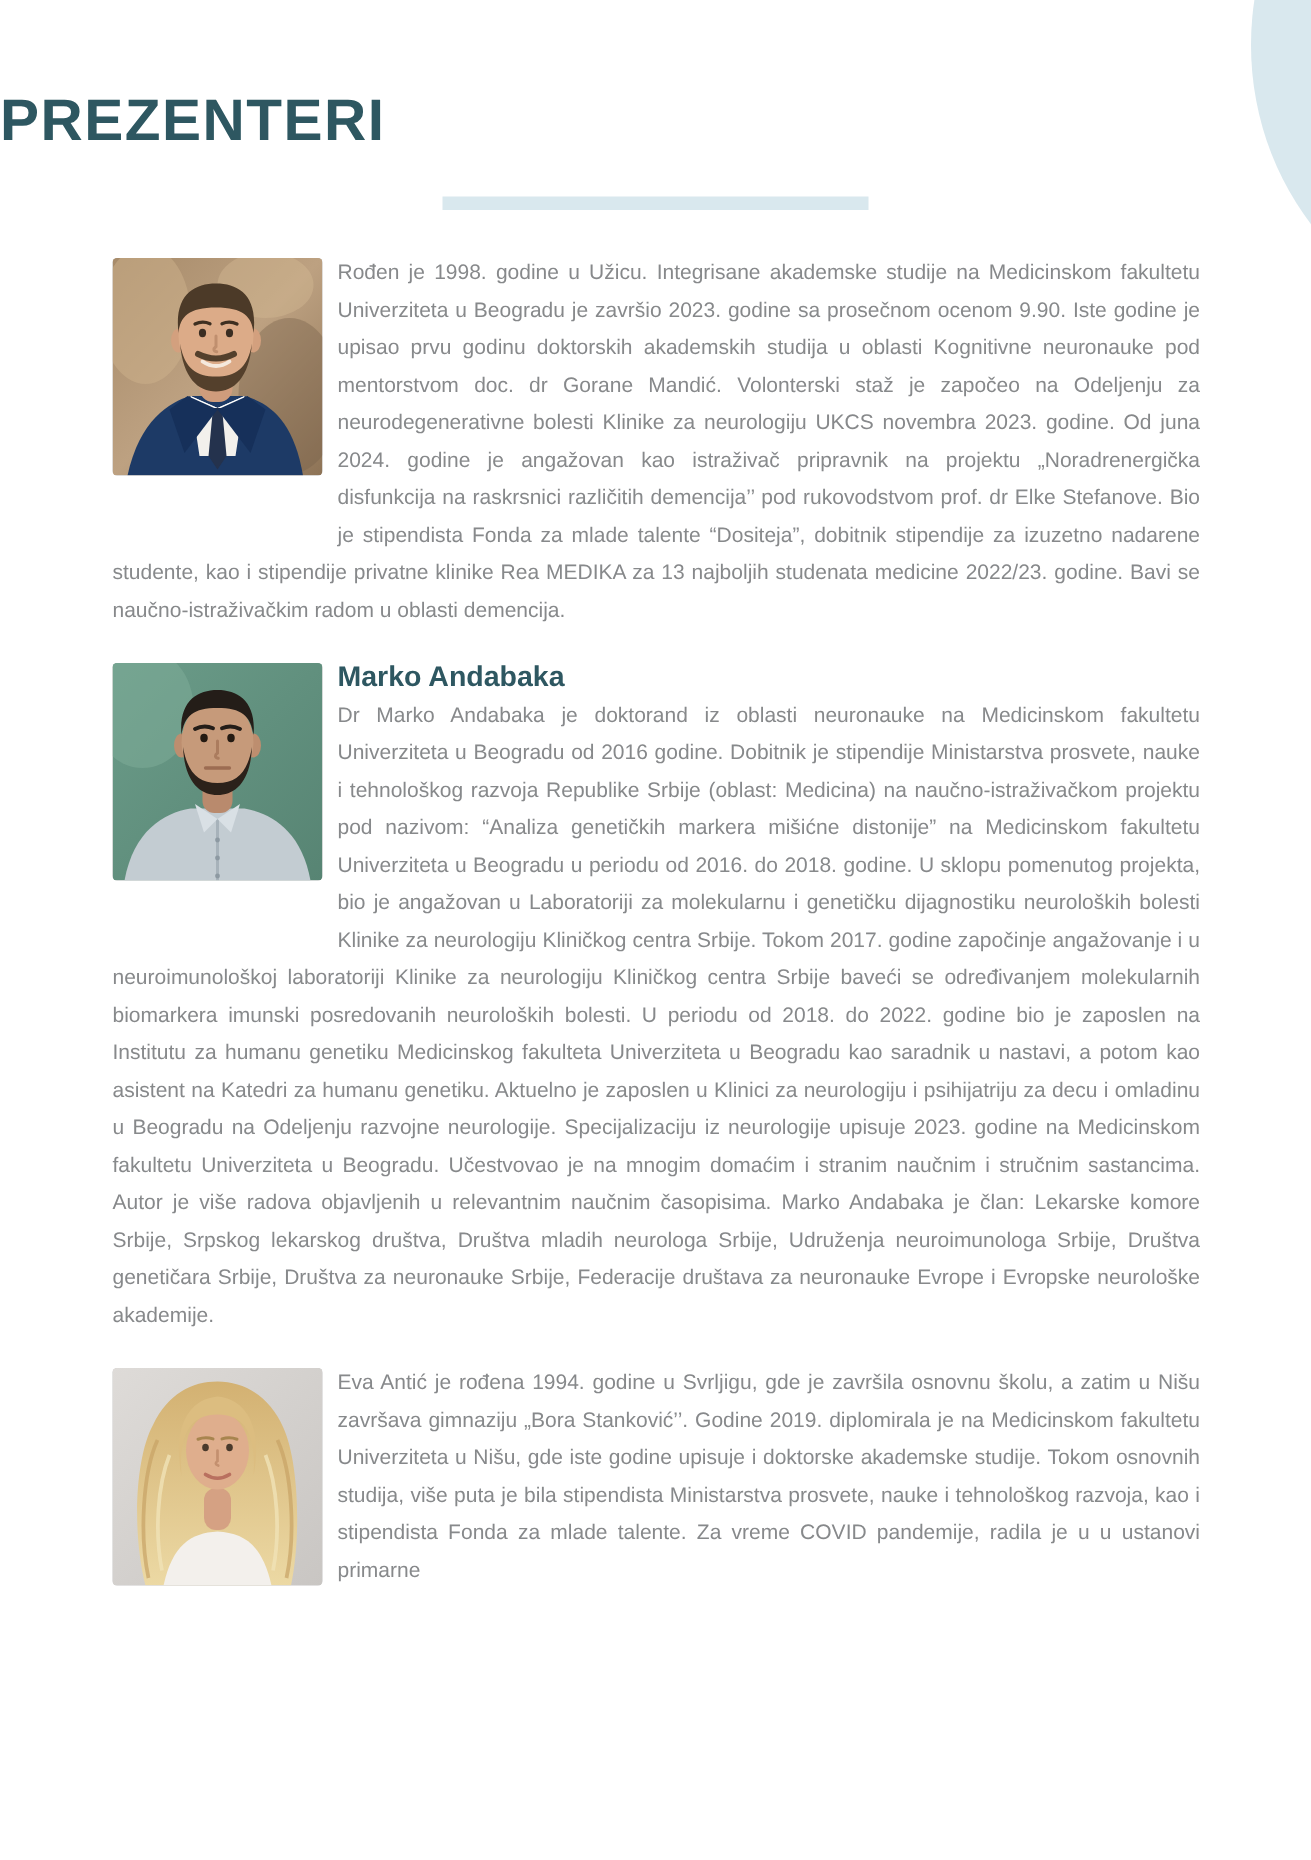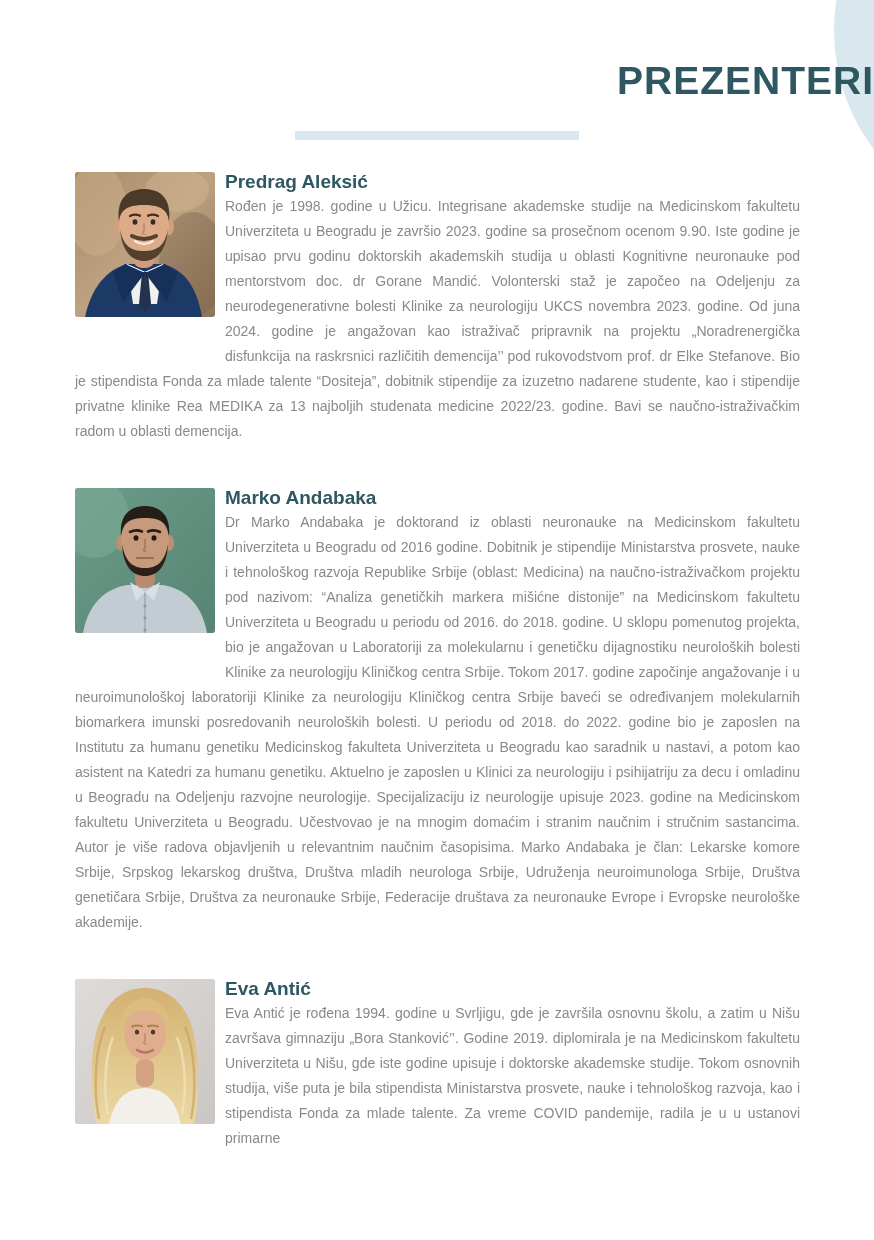--- a/index.html
+++ b/index.html
@@ -17,39 +17,39 @@
     background:#ffffff;
     overflow:hidden;
   }
   .corner-blob{
     position:absolute;
     top:-160px;right:-320px;
     width:360px;height:380px;
     border-radius:50%;
     background:var(--light-blue);
   }
-  header{padding-top:58px;text-align:right;position:relative;z-index:2;}
+  header{padding-top:58px;text-align:left;position:relative;z-index:2;}
   h1.page-title{
     color:var(--accent);
     font-size:39px;
     font-weight:bold;
     letter-spacing:1px;
     line-height:46px;
   }
   .title-underline{
     width:284px;height:9px;
     margin:27px auto 0;
     background:var(--light-blue);
   }
   .content{
     padding:29px 74px 0 75px;
     position:relative;z-index:2;
   }
   .presenter{margin-top:0;}
-  .presenter + .presenter{margin-top:41px;}
+  .presenter + .presenter{margin-top:20px;}
   .presenter::after{content:"";display:block;clear:both;}
   .photo{
     float:left;
     width:140px;height:145px;
     margin:3px 10px 30px 0;
     border-radius:3px;
     overflow:hidden;
     background:#cccccc;
   }
   .photo svg{display:block;width:100%;height:100%;}
@@ -109,21 +109,20 @@
           <path d="M45,57 C47,80 57,89 69,89 C81,89 91,80 93,57 C90,74 82,79 69,79 C56,79 48,74 45,57 Z" fill="#54402c"></path>
           <path d="M60,69 Q69,75 78,69" stroke="#f5e9dd" stroke-width="2.5" fill="none" stroke-linecap="round"></path>
           <path d="M57,64 Q69,70 81,64" stroke="#54402c" stroke-width="4" fill="none" stroke-linecap="round"></path>
           <ellipse cx="60" cy="50" rx="2.4" ry="2.8" fill="#3a2d22"></ellipse>
           <ellipse cx="78" cy="50" rx="2.4" ry="2.8" fill="#3a2d22"></ellipse>
           <path d="M55,44 Q60,41.5 65,43.8" stroke="#3e2f21" stroke-width="2.2" fill="none" stroke-linecap="round"></path>
           <path d="M73,43.8 Q78,41.5 83,44" stroke="#3e2f21" stroke-width="2.2" fill="none" stroke-linecap="round"></path>
           <path d="M69,52 L69,59 Q66,61.5 69.5,62.5" stroke="#c08f6e" stroke-width="2" fill="none" stroke-linecap="round"></path>
         </svg>
       </div>
-      <h2 class="presenter-name">Predrag Aleksić</h2>
       <p class="presenter-bio">Rođen je 1998. godine u Užicu. Integrisane akademske studije na Medicinskom fakultetu Univerziteta u Beogradu je završio 2023. godine sa prosečnom ocenom 9.90. Iste godine je upisao prvu godinu doktorskih akademskih studija u oblasti Kognitivne neuronauke pod mentorstvom doc. dr Gorane Mandić. Volonterski staž je započeo na Odeljenju za neurodegenerativne bolesti Klinike za neurologiju UKCS novembra 2023. godine. Od juna 2024. godine je angažovan kao istraživač pripravnik na projektu „Noradrenergička disfunkcija na raskrsnici različitih demencija’’ pod rukovodstvom prof. dr Elke Stefanove. Bio je stipendista Fonda za mlade talente “Dositeja”, dobitnik stipendije za izuzetno nadarene studente, kao i stipendije privatne klinike Rea MEDIKA za 13 najboljih studenata medicine 2022/23. godine. Bavi se naučno-istraživačkim radom u oblasti demencija.</p>
     </section>
 
     <section class="presenter">
       <div class="photo">
         <svg viewBox="0 0 140 145" xmlns="http://www.w3.org/2000/svg">
           <defs>
             <linearGradient id="p2bg" x1="0" y1="0" x2="1" y2="1">
               <stop offset="0" stop-color="#6b9c89"></stop>
                 <stop offset="1" stop-color="#578473"></stop>
@@ -178,18 +177,17 @@
           <ellipse cx="70" cy="55" rx="21" ry="26" fill="#dfae8d"></ellipse>
           <path d="M46,72 C40,40 50,21 70,19 C90,21 100,40 94,72 C96,44 88,31 70,31 C52,31 44,44 46,72 Z" fill="#dcbd80"></path>
           <ellipse cx="62" cy="53" rx="2.2" ry="2.5" fill="#4a3a2c"></ellipse>
           <ellipse cx="78" cy="53" rx="2.2" ry="2.5" fill="#4a3a2c"></ellipse>
           <path d="M57,47.5 Q62,45.5 67,47.3" stroke="#a8854f" stroke-width="2" fill="none" stroke-linecap="round"></path>
           <path d="M73,47.3 Q78,45.5 83,47.5" stroke="#a8854f" stroke-width="2" fill="none" stroke-linecap="round"></path>
           <path d="M70,55 L70,62 Q67.5,64 70.5,65" stroke="#c4906f" stroke-width="1.8" fill="none" stroke-linecap="round"></path>
           <path d="M62,71 Q70,76 78,71" stroke="#b9705f" stroke-width="2.4" fill="none" stroke-linecap="round"></path>
         </svg>
       </div>
-      <h2 class="presenter-name">Eva Antić</h2>
       <p class="presenter-bio">Eva Antić je rođena 1994. godine u Svrljigu, gde je završila osnovnu školu, a zatim u Nišu završava gimnaziju „Bora Stanković’’. Godine 2019. diplomirala je na Medicinskom fakultetu Univerziteta u Nišu, gde iste godine upisuje i doktorske akademske studije. Tokom osnovnih studija, više puta je bila stipendista Ministarstva prosvete, nauke i tehnološkog razvoja, kao i stipendista Fonda za mlade talente. Za vreme COVID pandemije, radila je u u ustanovi primarne</p>
     </section>
 
   </div>
 </div>
 
 </body></html>

